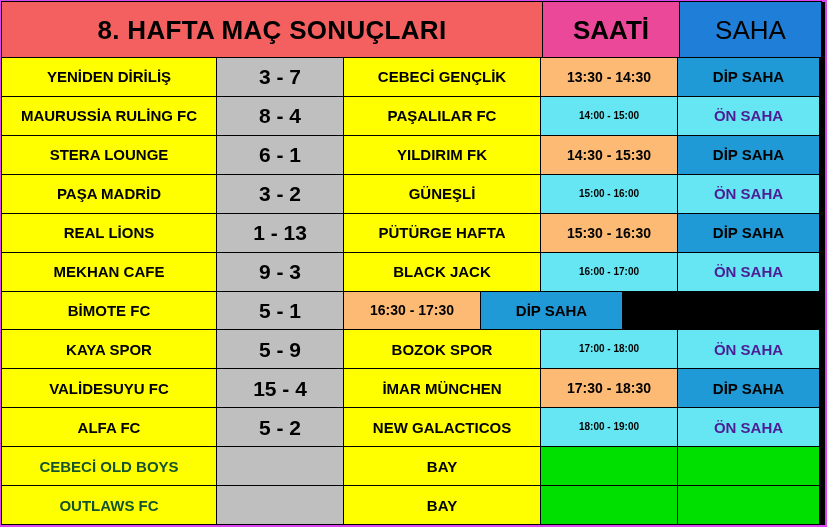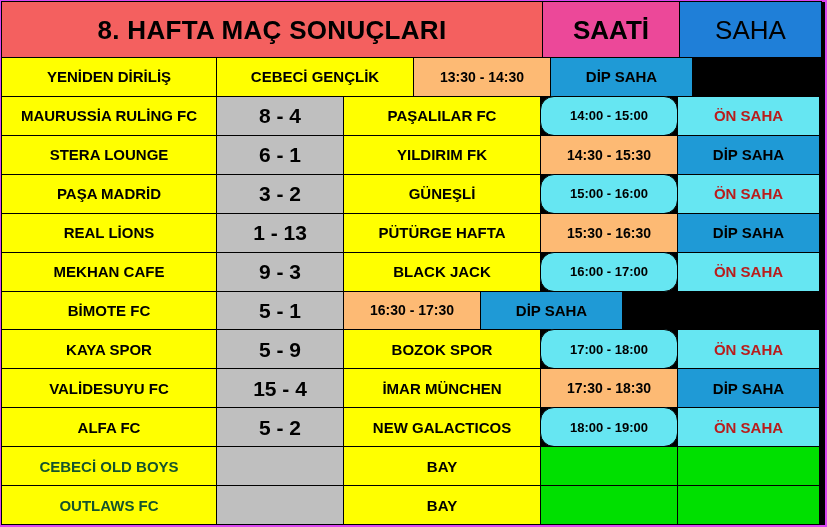--- a/index.html
+++ b/index.html
@@ -86,33 +86,32 @@
   }
   .time-dark {
     background: #fdba74;
     color: #000000;
     font-size: 14px;
     font-weight: bold;
   }
   .time-light {
     background: #66e6f2;
     color: #000000;
-    font-size: 13px;
-    font-weight: bold;
-    border-radius: 14px;
+    font-size: 10px;
+    font-weight: bold;
   }
   .field-dark {
     background: #1f9ad6;
     color: #000000;
     font-size: 15px;
     font-weight: bold;
   }
   .field-light {
     background: #66e6f2;
-    color: #b91c1c;
+    color: #4c1d95;
     font-size: 15px;
     font-weight: bold;
   }
   .bye-team {
     background: #ffff00;
     color: #14532d;
     font-size: 15px;
     font-weight: bold;
   }
   .bye-score {
@@ -135,20 +134,21 @@
 
   <div class="row header-row">
     <div class="cell hdr-title">8. HAFTA MAÇ SONUÇLARI</div>
     <div class="cell c-time hdr-time">SAATİ</div>
     <div class="cell c-field hdr-field">SAHA</div>
   </div>
 
   <div id="rows-container" style="display:flex;flex-direction:column;flex:1 1 auto;min-height:0;">
       <div class="row">
         <div class="cell c-home team">YENİDEN DİRİLİŞ</div>
+        <div class="cell c-score score">3 - 7</div>
         <div class="cell c-away team">CEBECİ GENÇLİK</div>
         <div class="cell c-time time-dark">13:30 - 14:30</div>
         <div class="cell c-field field-dark">DİP SAHA</div>
       </div>
       <div class="row">
         <div class="cell c-home team">MAURUSSİA RULİNG FC</div>
         <div class="cell c-score score">8 - 4</div>
         <div class="cell c-away team">PAŞALILAR FC</div>
         <div class="cell c-time time-light">14:00 - 15:00</div>
         <div class="cell c-field field-light">ÖN SAHA</div>

